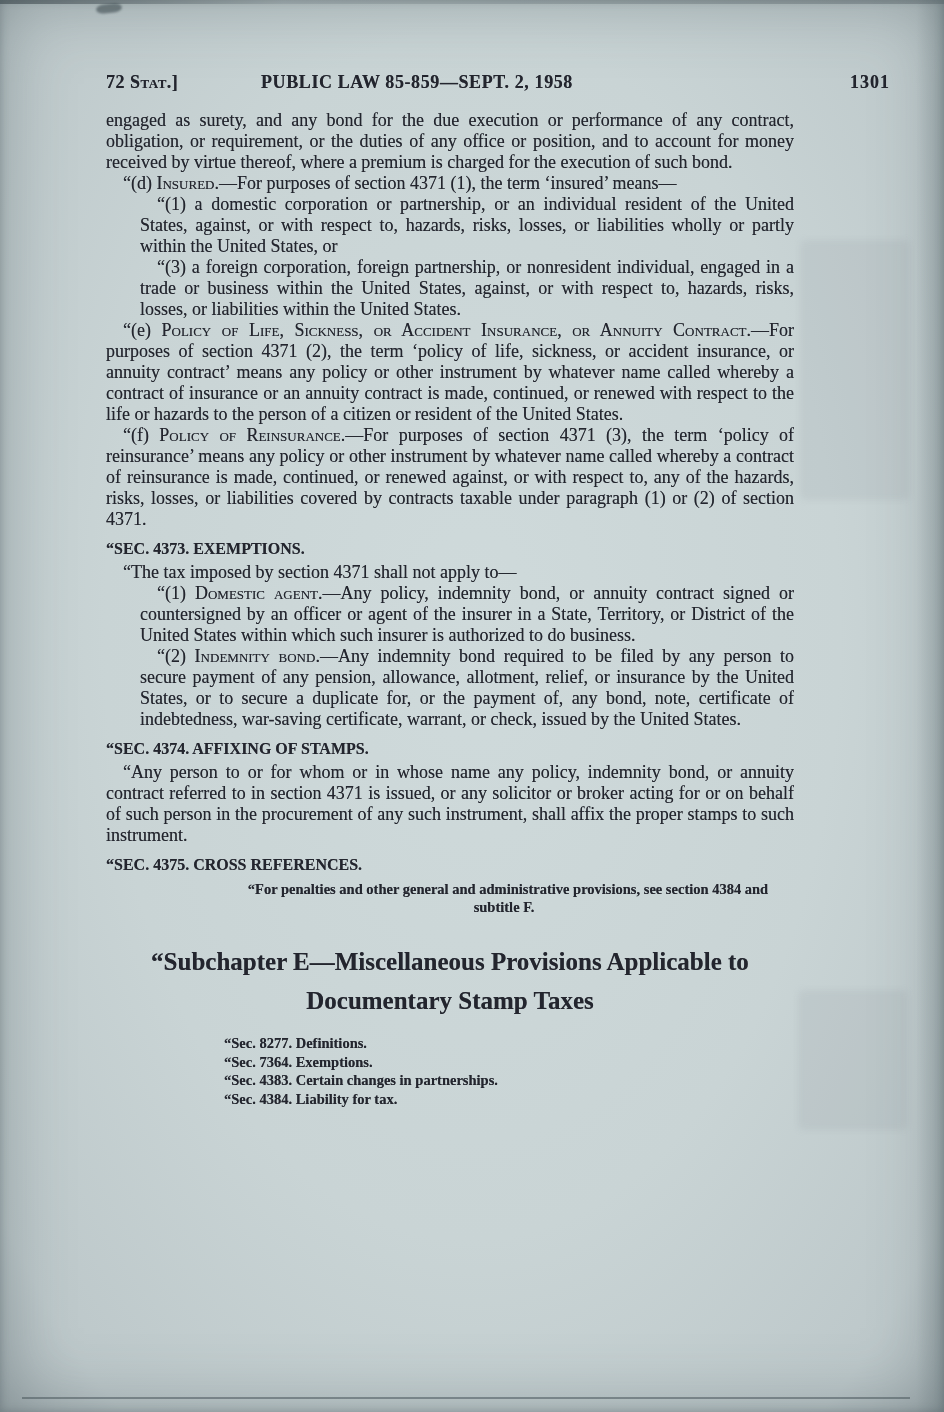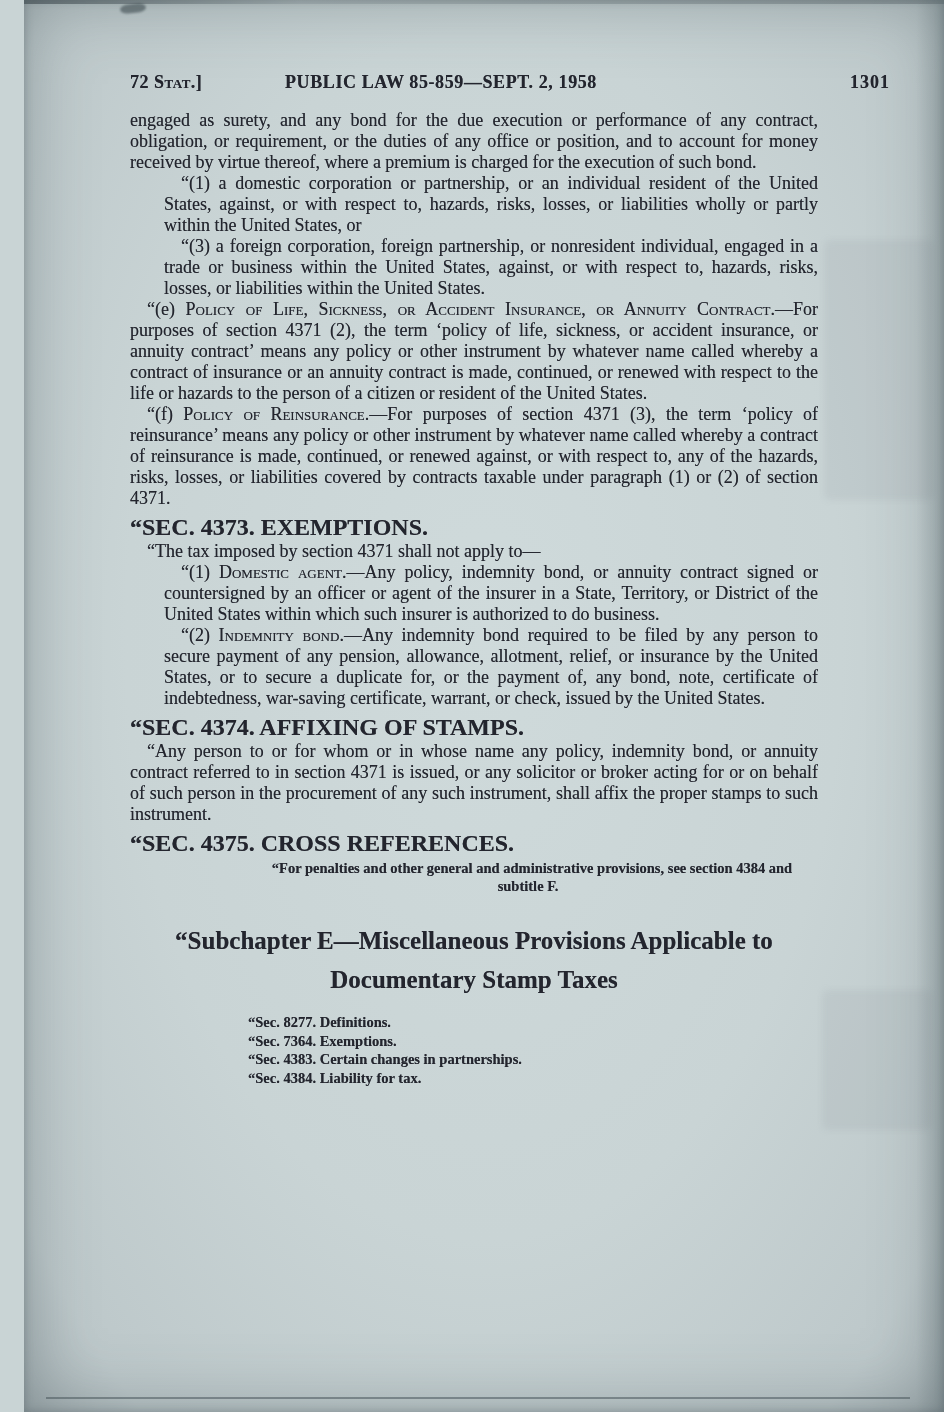--- a/index.html
+++ b/index.html
@@ -8,21 +8,20 @@
   }
   html,body{margin:0;padding:0;}
   body{
     width:944px;height:1412px;position:relative;overflow:hidden;
     background:var(--paper);
     font-family:"Liberation Serif", serif;
   }
   .page{
     position:absolute;inset:0;
     background:radial-gradient(ellipse at 50% 45%, #cfdadb 0%, #c9d4d5 55%, #bdc8ca 88%, #a9b4b7 100%);
-    margin-left:24px;
   }
   .vignette{
     position:absolute;inset:0;pointer-events:none;
     box-shadow:inset 0 0 70px rgba(70,85,90,0.40), inset 0 0 10px rgba(60,75,80,0.35);
   }
   .top-strip{
     position:absolute;top:0;left:0;right:0;height:4px;
     background:linear-gradient(to right, rgba(40,50,55,0.55), rgba(40,50,55,0.12) 30%, rgba(40,50,55,0.28));
   }
   .top-mark{
@@ -57,41 +56,42 @@
   .content{
     position:absolute;top:110px;left:106px;width:688px;
     font-size:18px;line-height:21px;color:var(--ink);
     text-align:justify;
     text-shadow:0 0 0.6px rgba(35,38,46,0.55);
   }
   .blk{margin:0;}
   .k-p{text-indent:17px;}
   .k-p-first{text-indent:0;}
   .k-p-sub{margin-left:34px;text-indent:17px;}
-  .k-sec{font-weight:bold;font-size:24px;margin:8px 0 3px;text-indent:0;text-align:left;}
+  .k-sec{font-weight:bold;font-size:16px;margin:8px 0 3px;text-indent:0;text-align:left;}
   .k-note{font-weight:bold;font-size:14.5px;line-height:18px;margin:5px 10px 2px 118px;text-align:center;text-indent:8px;}
   .k-subchapter{font-weight:bold;font-size:25px;line-height:39px;text-align:center;margin:26px 6px 14px;text-indent:0;}
   .k-toc{font-weight:bold;font-size:14.5px;line-height:18.5px;margin-left:118px;text-align:left;text-indent:0;}
   .sc{font-variant:small-caps;}
 </style>
 </head>
 <body>
 
 <div class="page">
   <div class="bleed b1"></div>
   <div class="bleed b2"></div>
 
   <div class="header">
     <span class="stat">72 Stat.]</span>
     <span class="title">PUBLIC LAW 85-859—SEPT. 2, 1958</span>
     <span class="pagenum">1301</span>
   </div>
 
   <div class="content" id="content">
       <div class="blk k-p-first"><span>engaged as surety, and any bond for the due execution or performance of any contract, obligation, or requirement, or the duties of any office or position, and to account for money received by virtue thereof, where a premium is charged for the execution of such bond.</span></div>
+      <div class="blk k-p"><span>“(d) </span><span class="sc">Insured</span><span>.—For purposes of section 4371 (1), the term ‘insured’ means—</span></div>
       <div class="blk k-p-sub"><span>“(1) a domestic corporation or partnership, or an individual resident of the United States, against, or with respect to, hazards, risks, losses, or liabilities wholly or partly within the United States, or</span></div>
       <div class="blk k-p-sub"><span>“(3) a foreign corporation, foreign partnership, or nonresident individual, engaged in a trade or business within the United States, against, or with respect to, hazards, risks, losses, or liabilities within the United States.</span></div>
       <div class="blk k-p"><span>“(e) </span><span class="sc">Policy of Life, Sickness, or Accident Insurance, or Annuity Contract</span><span>.—For purposes of section 4371 (2), the term ‘policy of life, sickness, or accident insurance, or annuity contract’ means any policy or other instrument by whatever name called whereby a contract of insurance or an annuity contract is made, continued, or renewed with respect to the life or hazards to the person of a citizen or resident of the United States.</span></div>
       <div class="blk k-p"><span>“(f) </span><span class="sc">Policy of Reinsurance</span><span>.—For purposes of section 4371 (3), the term ‘policy of reinsurance’ means any policy or other instrument by whatever name called whereby a contract of reinsurance is made, continued, or renewed against, or with respect to, any of the hazards, risks, losses, or liabilities covered by contracts taxable under paragraph (1) or (2) of section 4371.</span></div>
       <div class="blk k-sec"><span>“SEC. 4373. EXEMPTIONS.</span></div>
       <div class="blk k-p"><span>“The tax imposed by section 4371 shall not apply to—</span></div>
       <div class="blk k-p-sub"><span>“(1) </span><span class="sc">Domestic agent</span><span>.—Any policy, indemnity bond, or annuity contract signed or countersigned by an officer or agent of the insurer in a State, Territory, or District of the United States within which such insurer is authorized to do business.</span></div>
       <div class="blk k-p-sub"><span>“(2) </span><span class="sc">Indemnity bond</span><span>.—Any indemnity bond required to be filed by any person to secure payment of any pension, allowance, allotment, relief, or insurance by the United States, or to secure a duplicate for, or the payment of, any bond, note, certificate of indebtedness, war-saving certificate, warrant, or check, issued by the United States.</span></div>
       <div class="blk k-sec"><span>“SEC. 4374. AFFIXING OF STAMPS.</span></div>
       <div class="blk k-p"><span>“Any person to or for whom or in whose name any policy, indemnity bond, or annuity contract referred to in section 4371 is issued, or any solicitor or broker acting for or on behalf of such person in the procurement of any such instrument, shall affix the proper stamps to such instrument.</span></div>

